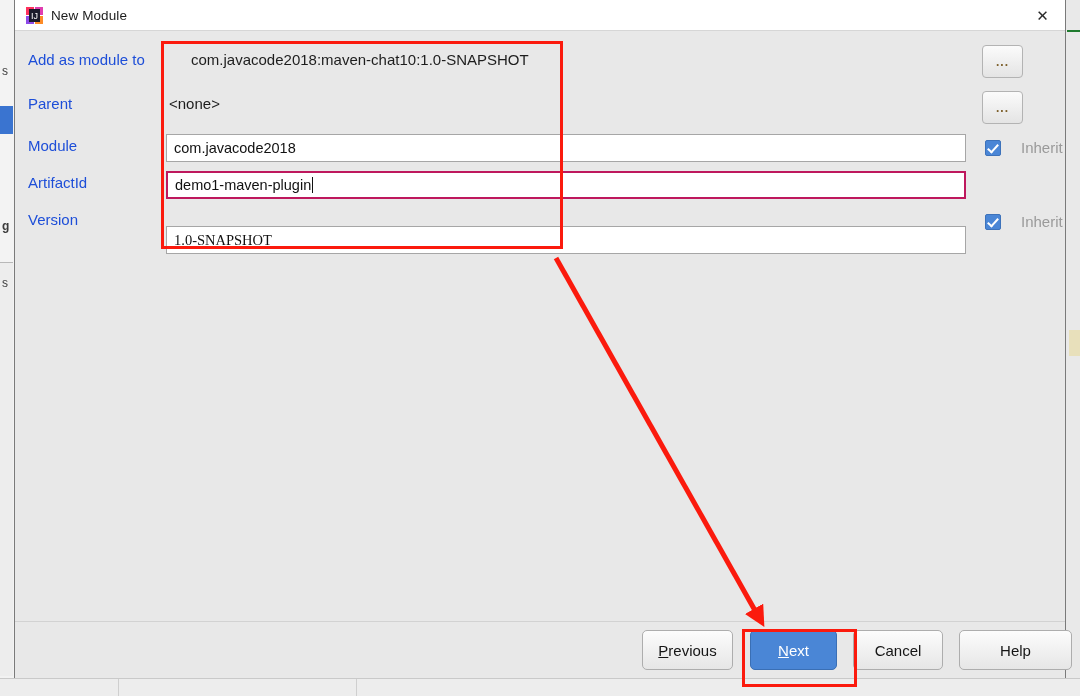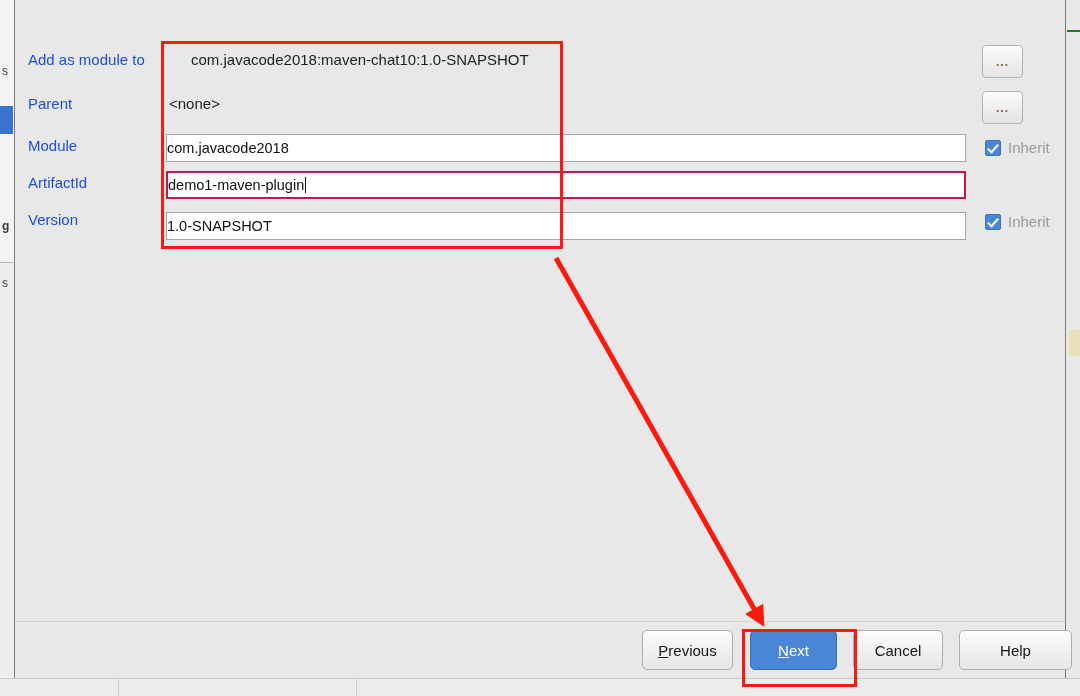--- a/index.html
+++ b/index.html
@@ -170,20 +170,21 @@
   }
 
   .field {
     position: absolute;
     box-sizing: border-box;
     background: #ffffff;
     border: 1px solid #a6a6a6;
     height: 28px;
     display: flex;
     align-items: center;
+    padding-left: 7px;
     font-size: 14.5px;
     color: #111111;
   }
   .field.focused {
     border: 2px solid #be185d;
     box-shadow: inset 0 0 0 1px #ffffff;
   }
   .caret {
     display: inline-block;
     width: 1px;
@@ -207,21 +208,21 @@
     font-size: 12px;
     color: #7d5f2a;
     letter-spacing: 1px;
     font-weight: bold;
   }
 
   .inherit-wrap {
     position: absolute;
     display: flex;
     align-items: center;
-    gap: 7px;
+    gap: 20px;
   }
   .checkbox {
     width: 16px; height: 16px;
     background: #4a86d6;
     border: 1px solid #3d72ba;
     border-radius: 2px;
     position: relative;
     box-sizing: border-box;
   }
   .checkbox::after {
@@ -301,40 +302,52 @@
   <div class="bg-right-edge"></div>
   <div class="bg-right-mark-green"></div>
   <div class="bg-right-mark-yellow"></div>
 
   <div class="bg-bottom-bar"></div>
   <div class="bg-bottom-div" style="left:118px"></div>
   <div class="bg-bottom-div" style="left:356px"></div>
 
   <div class="dialog">
 
+    <div class="titlebar">
+      <svg class="title-icon" viewBox="0 0 17 17">
+        <rect x="0" y="0" width="8" height="8" fill="#fe315d"></rect>
+        <rect x="9" y="0" width="8" height="8" fill="#e03cb0"></rect>
+        <rect x="0" y="9" width="8" height="8" fill="#8e4ae8"></rect>
+        <rect x="9" y="9" width="8" height="8" fill="#fd8b26"></rect>
+        <rect x="3" y="2" width="11" height="13" fill="#1b1b2b"></rect>
+        <text x="8.5" y="12" font-size="9" fill="#ffffff" text-anchor="middle" font-family="Liberation Sans, sans-serif">IJ</text>
+      </svg>
+      <div class="title-text">New Module</div>
+      <div class="close-btn">✕</div>
+    </div>
 
     <div class="content">
 
       <div class="row-label" style="left:13px; top:20px;">Add as module to</div>
       <div class="static-value" style="left:144px; top:20px;margin-left:32px;">com.javacode2018:maven-chat10:1.0-SNAPSHOT</div>
 
       <div class="row-label" style="left:13px; top:64px;">Parent</div>
       <div class="static-value" style="left:154px; top:64px;">&lt;none&gt;</div>
 
       <div class="row-label" style="left:13px; top:106px;">Module</div>
       <div class="field" style="left:151px; top:103px; width:800px;">com.javacode2018</div>
 
       <div class="row-label" style="left:13px; top:143px;">ArtifactId</div>
       <div class="field focused" style="left:151px; top:140px; width:800px;">
           <span>demo1-maven-plugin</span>
           <span class="caret"></span>
         </div>
 
       <div class="row-label" style="left:13px; top:180px;">Version</div>
-      <div class="field" style="left:151px; top:181px; width:800px;">1.0-SNAPSHOT</div>
+      <div class="field" style="left:151px; top:195px; width:800px;font-family:Liberation Serif, serif;">1.0-SNAPSHOT</div>
 
       <div class="ellipsis-btn" style="left:967px; top:14px;">...</div>
       <div class="ellipsis-btn" style="left:967px; top:60px;">...</div>
 
       <div class="inherit-wrap" style="left:970px; top:108px;">
         <div class="checkbox"></div>
         <div class="inherit-label">Inherit</div>
       </div>
       <div class="inherit-wrap" style="left:970px; top:182px;">
         <div class="checkbox"></div>

